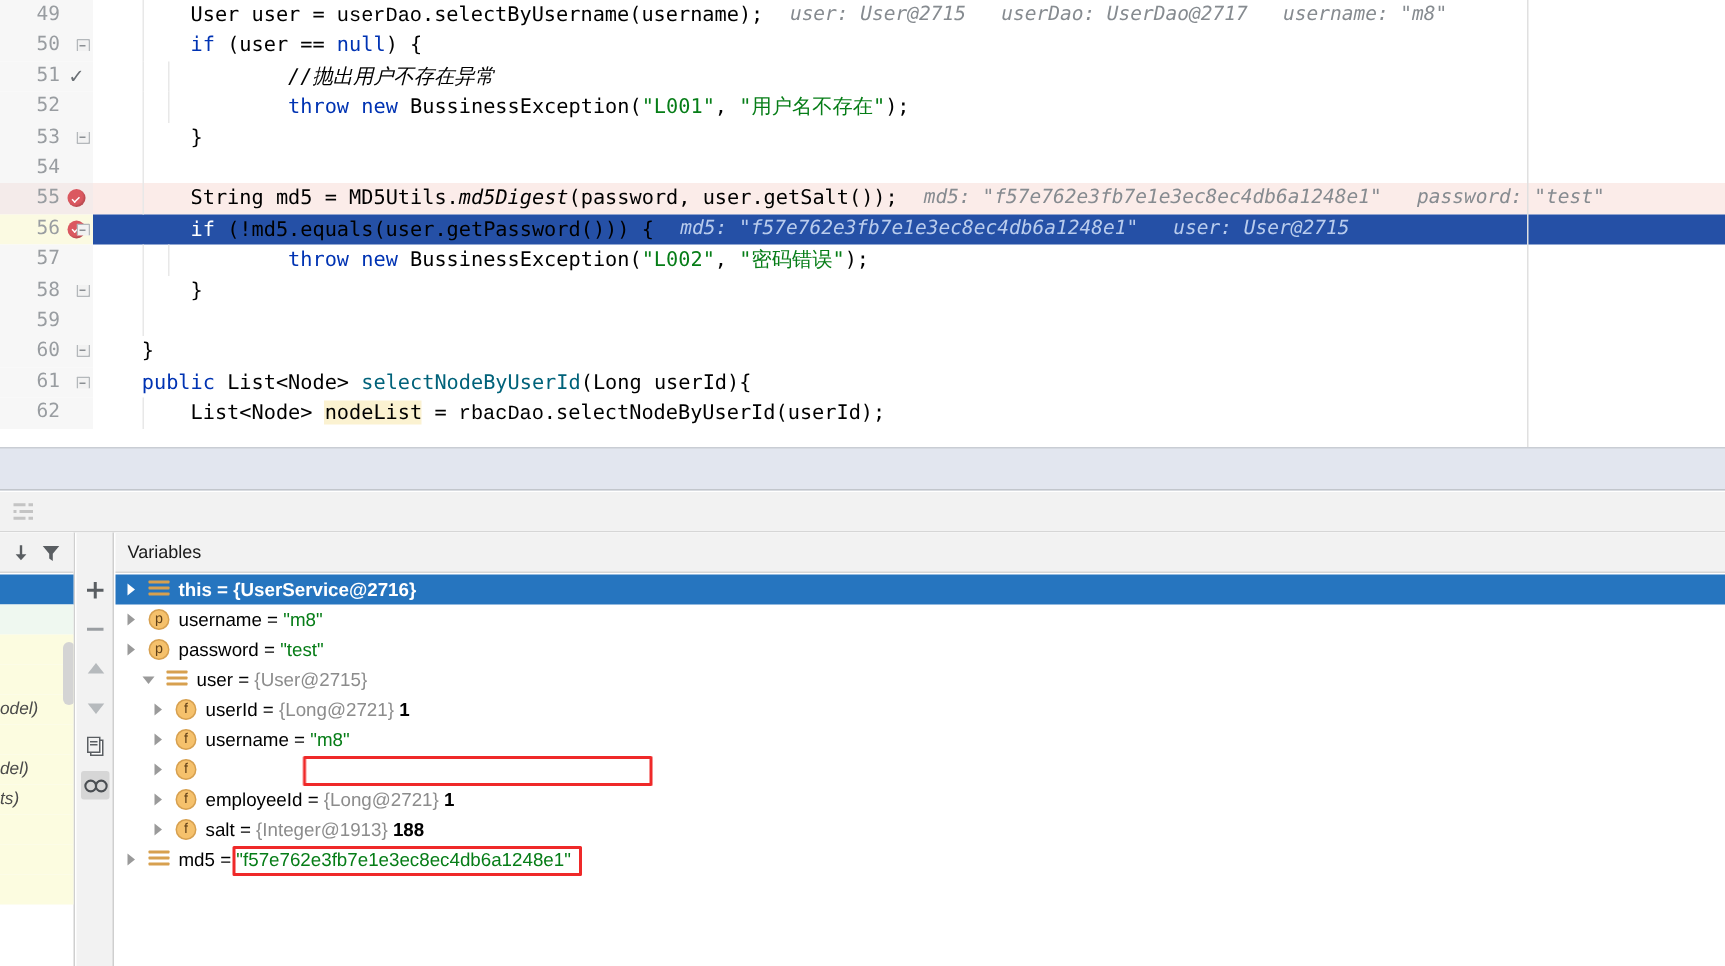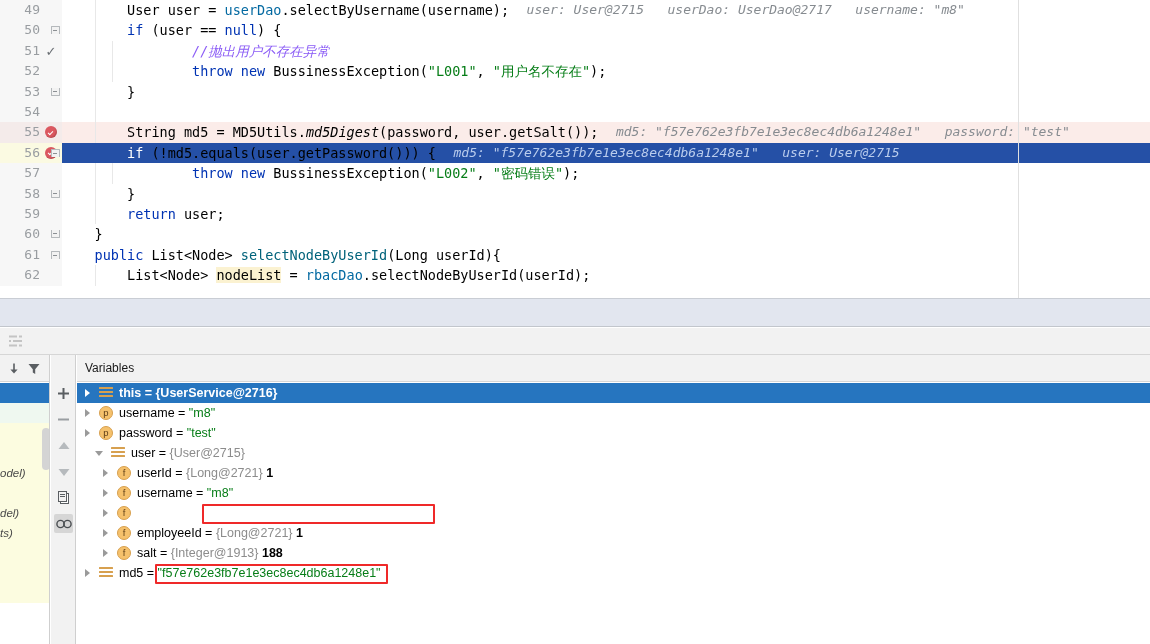--- a/index.html
+++ b/index.html
@@ -68,23 +68,23 @@
     position: absolute; top: 0; width: 1px; height: 20.4px; background: #e8e8e8; z-index: 2;
   }
   .margin-guide {
     position: absolute; left: 1018px; top: 0; width: 1px; height: 298px;
     background: #e0e0e0; z-index: 3;
   }
   .kw   { color: #0033b3; font-weight: 400; }
   .typ  { color: #000000; }
   .id   { color: #000000; }
   .fn   { color: #00627a; }
-  .fld  { color: #0369a1; }
+  .fld  { color: #000000; font-family: Liberation Mono, monospace; }
   .str  { color: #067d17; }
-  .cmt  { color: #8b5cf6; font-style: italic; }
+  .cmt  { color: #000000; font-style: italic; }
   .ital { font-style: italic; }
   .hint { color: #868b90; font-style: italic; font-size: 13px; }
   .hint-on-sel { color: #b9cced; font-style: italic; font-size: 13px; }
   .hl-ident { background: #fbf2d1; }
   .sel-text { color: #ffffff; }
   .sel-text .kw { color: #ffffff; }
 
   
   #splitband {
     position: absolute; left: 0; top: 298px; width: 1150px; height: 29px;
@@ -201,21 +201,21 @@
       <div class="code-line" style="top: 0px; position: absolute;"><div class="gutter-bg" style="background: rgb(247, 247, 247);"></div><div class="ln-bg"></div><div class="guide" style="left: 95px;"></div><div class="ln-num">49</div><div class="code-text">&nbsp;&nbsp;&nbsp;&nbsp;&nbsp;&nbsp;&nbsp;&nbsp;<span class="typ">User </span><span class="id">user </span><span class="id">= </span><span class="fld">userDao</span><span class="id">.selectByUsername(username);</span></div><div class="hint" style="position: absolute; top: 0px; line-height: 20.4px; z-index: 4; font-family: &quot;DejaVu Sans Mono&quot;, monospace; white-space: pre; left: 526.6px;">user: User@2715   userDao: UserDao@2717   username: "m8"</div></div>
       <div class="code-line" style="top: 20.4px; position: absolute;"><div class="gutter-bg" style="background: rgb(247, 247, 247);"></div><div class="ln-bg"></div><div class="guide" style="left: 95px;"></div><div class="ln-num">50</div><div class="fold dn"><i></i></div><div class="code-text">&nbsp;&nbsp;&nbsp;&nbsp;&nbsp;&nbsp;&nbsp;&nbsp;<span class="kw">if </span><span class="id">(user == </span><span class="kw">null</span><span class="id">) {</span></div></div>
       <div class="code-line" style="top: 40.8px; position: absolute;"><div class="gutter-bg" style="background: rgb(247, 247, 247);"></div><div class="ln-bg"></div><div class="guide" style="left: 95px;"></div><div class="guide" style="left: 112px;"></div><div class="ln-num">51</div><div class="gutter-ann"><span class="check">✓</span></div><div class="code-text">&nbsp;&nbsp;&nbsp;&nbsp;&nbsp;&nbsp;&nbsp;&nbsp;&nbsp;&nbsp;&nbsp;&nbsp;&nbsp;&nbsp;&nbsp;&nbsp;<span class="cmt">//抛出用户不存在异常</span></div></div>
       <div class="code-line" style="top: 61.2px; position: absolute;"><div class="gutter-bg" style="background: rgb(247, 247, 247);"></div><div class="ln-bg"></div><div class="guide" style="left: 95px;"></div><div class="guide" style="left: 112px;"></div><div class="ln-num">52</div><div class="code-text">&nbsp;&nbsp;&nbsp;&nbsp;&nbsp;&nbsp;&nbsp;&nbsp;&nbsp;&nbsp;&nbsp;&nbsp;&nbsp;&nbsp;&nbsp;&nbsp;<span class="kw">throw </span><span class="kw">new </span><span class="id">BussinessException(</span><span class="str">"L001"</span><span class="id">, </span><span class="str">"用户名不存在"</span><span class="id">);</span></div></div>
       <div class="code-line" style="top: 81.6px; position: absolute;"><div class="gutter-bg" style="background: rgb(247, 247, 247);"></div><div class="ln-bg"></div><div class="guide" style="left: 95px;"></div><div class="ln-num">53</div><div class="fold up"><i></i></div><div class="code-text">&nbsp;&nbsp;&nbsp;&nbsp;&nbsp;&nbsp;&nbsp;&nbsp;<span class="id">}</span></div></div>
       <div class="code-line" style="top: 102px; position: absolute;"><div class="gutter-bg" style="background: rgb(247, 247, 247);"></div><div class="ln-bg"></div><div class="guide" style="left: 95px;"></div><div class="ln-num">54</div></div>
       <div class="code-line" style="top: 122.4px; position: absolute;"><div class="gutter-bg" style="background: rgb(244, 235, 234);"></div><div class="ln-bg" style="background: rgb(251, 236, 233);"></div><div class="guide" style="left: 95px;"></div><div class="ln-num">55</div><div class="gutter-ann"><span class="breakpoint"></span></div><div class="code-text">&nbsp;&nbsp;&nbsp;&nbsp;&nbsp;&nbsp;&nbsp;&nbsp;<span class="typ">String </span><span class="id">md5 = </span><span class="id">MD5Utils.</span><span class="ital">md5Digest</span><span class="id">(password, user.getSalt());</span></div><div class="hint" style="position: absolute; top: 0px; line-height: 20.4px; z-index: 4; font-family: &quot;DejaVu Sans Mono&quot;, monospace; white-space: pre; left: 615.92px;">md5: "f57e762e3fb7e1e3ec8ec4db6a1248e1"   password: "test"</div></div>
       <div class="code-line" style="top: 142.8px; position: absolute;"><div class="gutter-bg" style="background: rgb(251, 250, 226);"></div><div class="ln-bg" style="background: rgb(37, 80, 166);"></div><div class="ln-num">56</div><div class="gutter-ann"><span class="breakpoint"></span></div><div class="fold dn"><i></i></div><div class="code-text sel-text">&nbsp;&nbsp;&nbsp;&nbsp;&nbsp;&nbsp;&nbsp;&nbsp;<span class="kw">if </span><span class="id">(!md5.equals(user.getPassword())) {</span></div><div class="hint-on-sel" style="position: absolute; top: 0px; line-height: 20.4px; z-index: 4; font-family: &quot;DejaVu Sans Mono&quot;, monospace; white-space: pre; left: 453.52px;">md5: "f57e762e3fb7e1e3ec8ec4db6a1248e1"   user: User@2715</div></div>
       <div class="code-line" style="top: 163.2px; position: absolute;"><div class="gutter-bg" style="background: rgb(247, 247, 247);"></div><div class="ln-bg"></div><div class="guide" style="left: 95px;"></div><div class="guide" style="left: 112px;"></div><div class="ln-num">57</div><div class="code-text">&nbsp;&nbsp;&nbsp;&nbsp;&nbsp;&nbsp;&nbsp;&nbsp;&nbsp;&nbsp;&nbsp;&nbsp;&nbsp;&nbsp;&nbsp;&nbsp;<span class="kw">throw </span><span class="kw">new </span><span class="id">BussinessException(</span><span class="str">"L002"</span><span class="id">, </span><span class="str">"密码错误"</span><span class="id">);</span></div></div>
       <div class="code-line" style="top: 183.6px; position: absolute;"><div class="gutter-bg" style="background: rgb(247, 247, 247);"></div><div class="ln-bg"></div><div class="guide" style="left: 95px;"></div><div class="ln-num">58</div><div class="fold up"><i></i></div><div class="code-text">&nbsp;&nbsp;&nbsp;&nbsp;&nbsp;&nbsp;&nbsp;&nbsp;<span class="id">}</span></div></div>
-      <div class="code-line" style="top: 204px; position: absolute;"><div class="gutter-bg" style="background: rgb(247, 247, 247);"></div><div class="ln-bg"></div><div class="guide" style="left: 95px;"></div><div class="ln-num">59</div><div class="code-text">&nbsp;&nbsp;&nbsp;&nbsp;&nbsp;&nbsp;&nbsp;&nbsp;<span class="kw">return </span><span class="id">user;</span></div></div>
+      <div class="code-line" style="top: 204px; position: absolute;"><div class="gutter-bg" style="background: rgb(247, 247, 247);"></div><div class="ln-bg"></div><div class="guide" style="left: 95px;"></div><div class="ln-num">59</div></div>
       <div class="code-line" style="top: 224.4px; position: absolute;"><div class="gutter-bg" style="background: rgb(247, 247, 247);"></div><div class="ln-bg"></div><div class="ln-num">60</div><div class="fold up"><i></i></div><div class="code-text">&nbsp;&nbsp;&nbsp;&nbsp;<span class="id">}</span></div></div>
       <div class="code-line" style="top: 244.8px; position: absolute;"><div class="gutter-bg" style="background: rgb(247, 247, 247);"></div><div class="ln-bg"></div><div class="ln-num">61</div><div class="fold dn"><i></i></div><div class="code-text">&nbsp;&nbsp;&nbsp;&nbsp;<span class="kw">public </span><span class="id">List&lt;Node&gt; </span><span class="fn">selectNodeByUserId</span><span class="id">(</span><span class="typ">Long </span><span class="id">userId){</span></div></div>
       <div class="code-line" style="top: 265.2px; position: absolute;"><div class="gutter-bg" style="background: rgb(247, 247, 247);"></div><div class="ln-bg"></div><div class="guide" style="left: 95px;"></div><div class="ln-num">62</div><div class="code-text">&nbsp;&nbsp;&nbsp;&nbsp;&nbsp;&nbsp;&nbsp;&nbsp;<span class="id">List&lt;Node&gt; </span><span class="hl-ident">nodeList</span><span class="id"> = </span><span class="fld">rbacDao</span><span class="id">.selectNodeByUserId(userId);</span></div></div>
     </div>
   <div class="margin-guide"></div>
 </div>
 
 <div id="splitband"></div>
 
 <div id="debugtoolbar">

